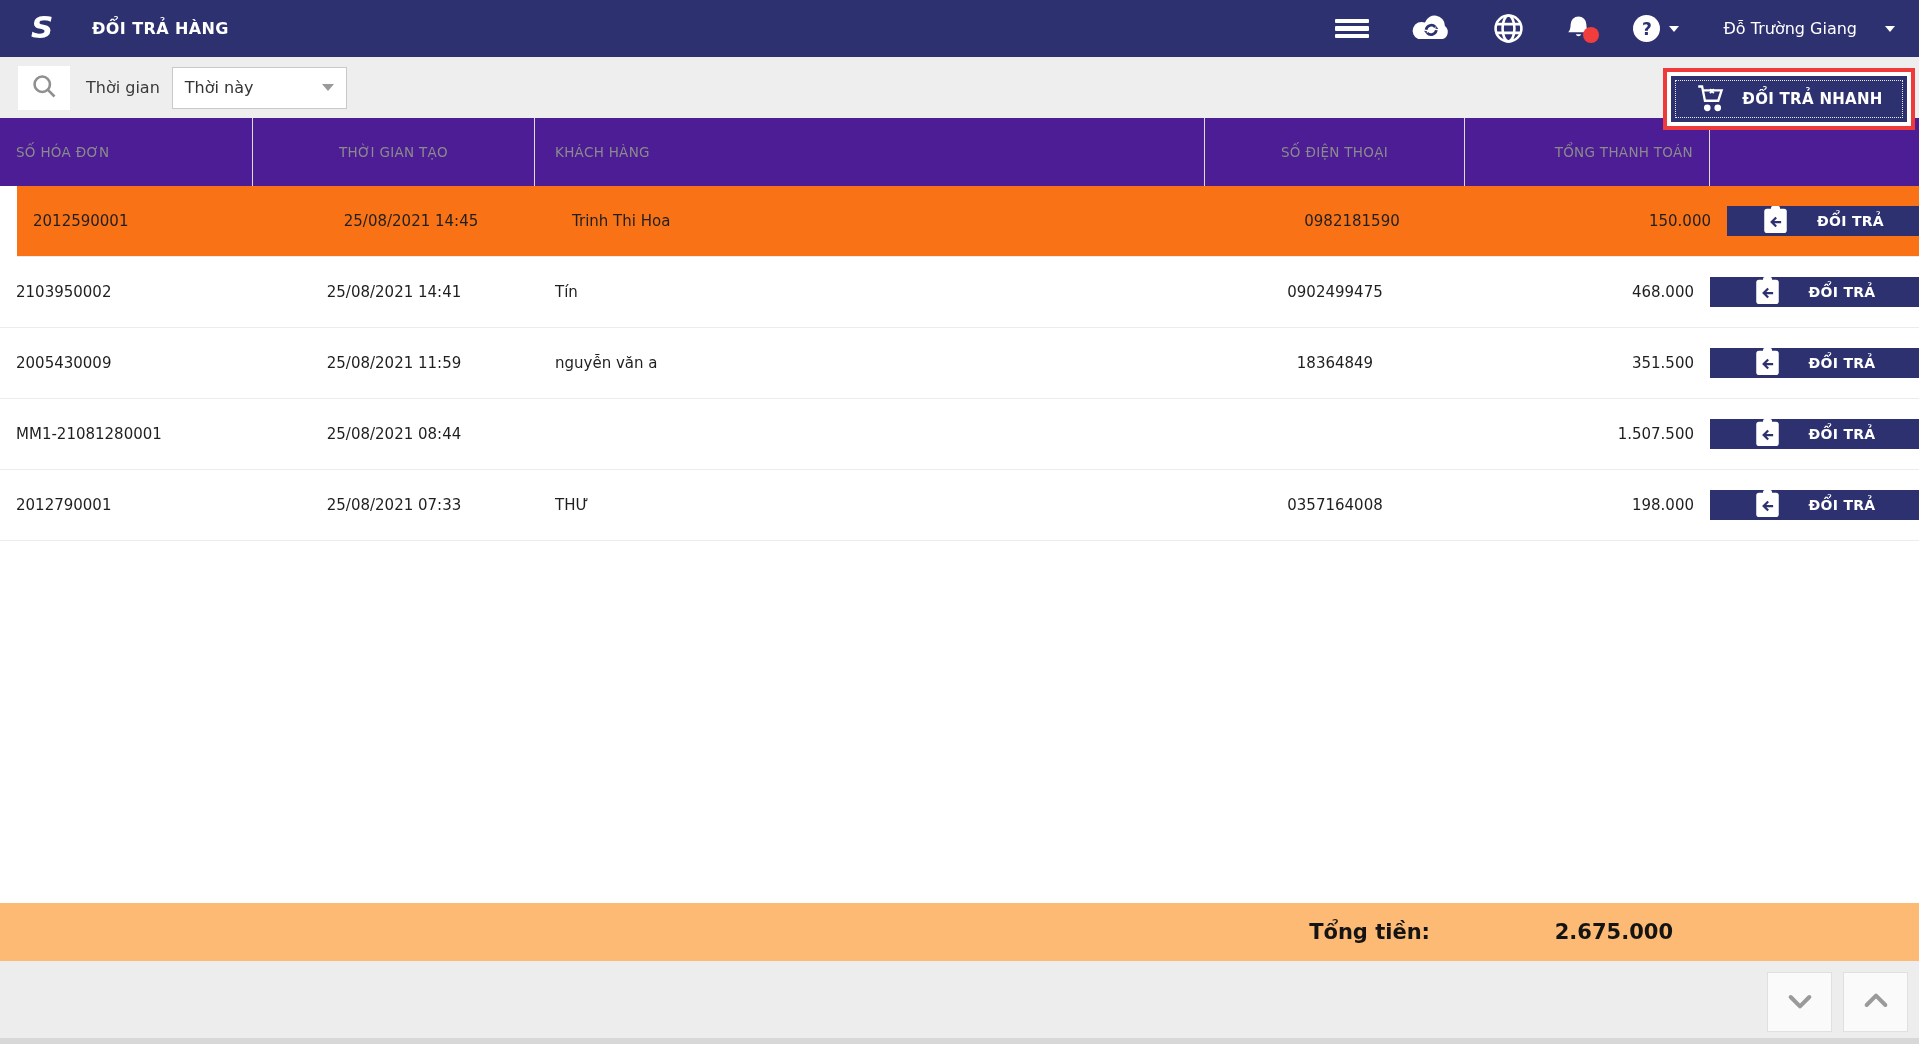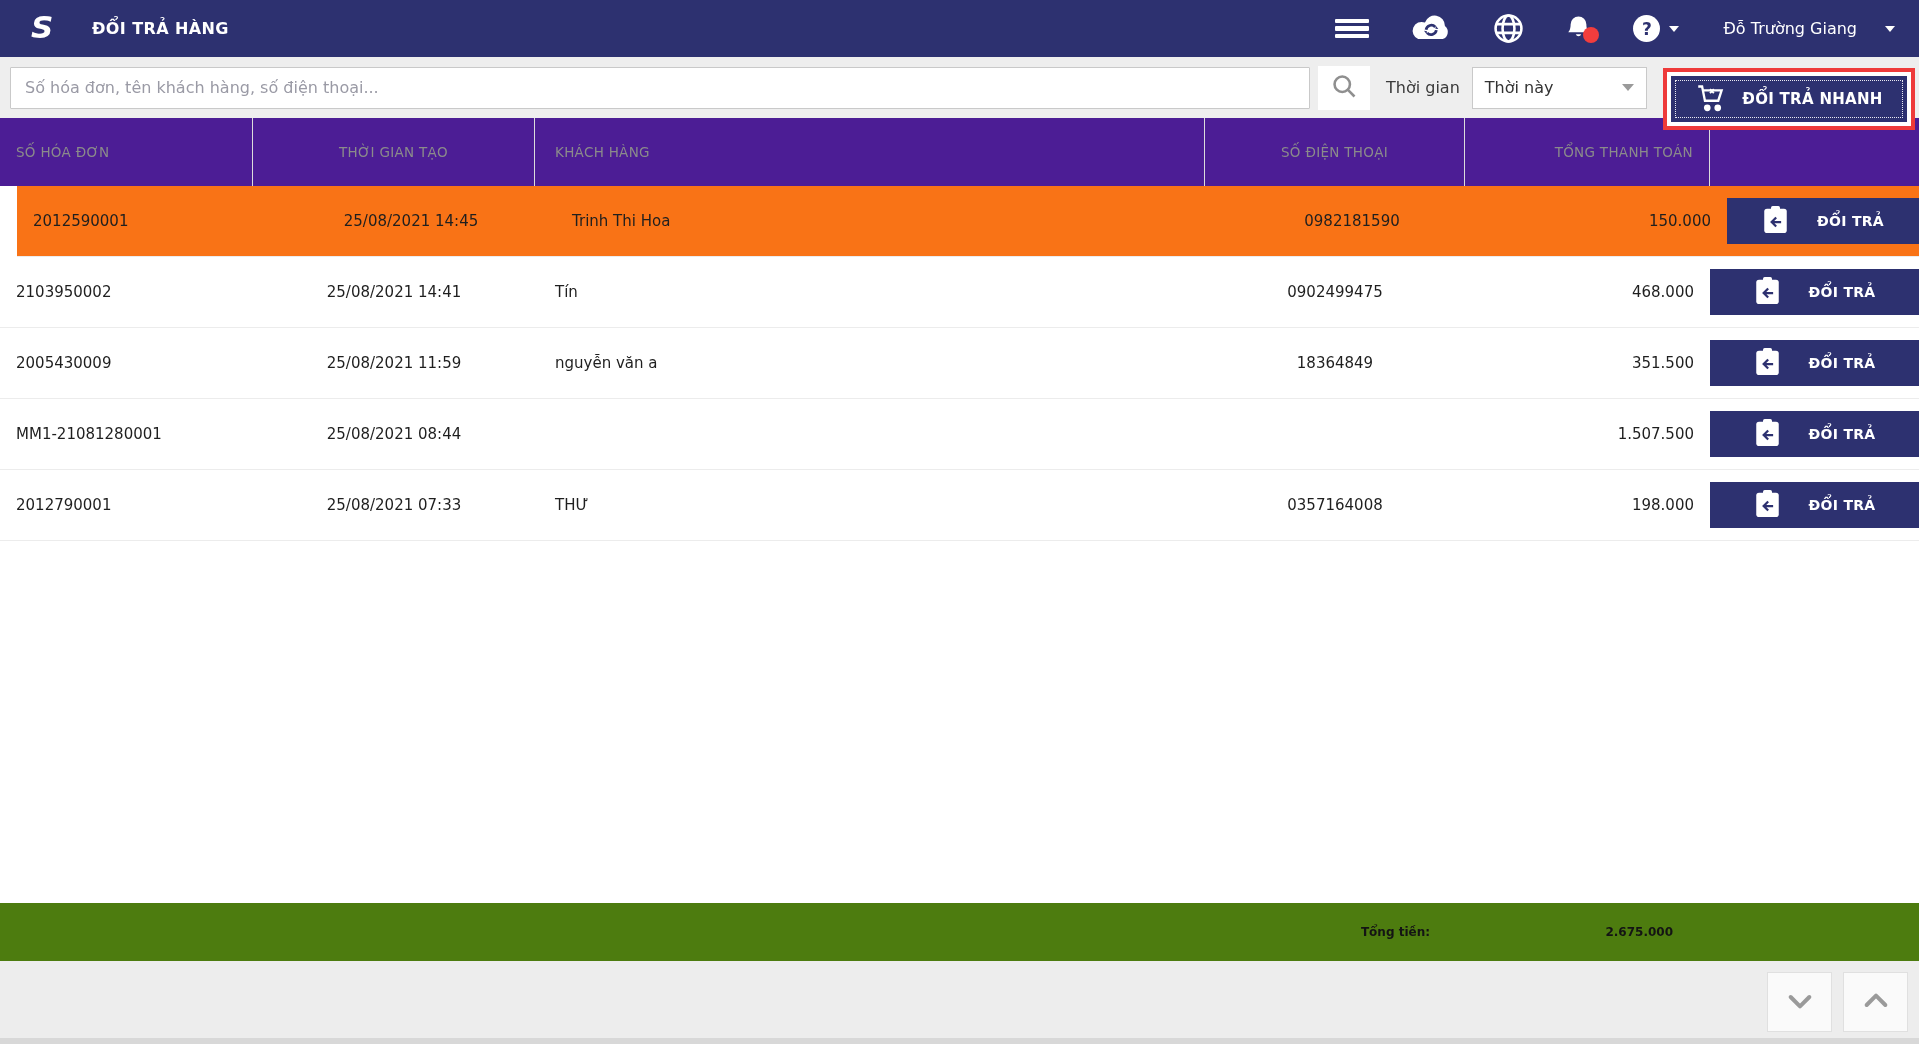--- a/index.html
+++ b/index.html
@@ -50,27 +50,27 @@
   .tr{display:flex;height:71px;flex:0 0 71px;align-items:center;background:#fff;border-bottom:1px solid #ececec;
       font-size:15px;color:#1f1f1f;cursor:pointer;box-sizing:border-box;}
   .tr.selected{background:#f97316;margin-left:17px;}
   .td{box-sizing:border-box;display:flex;align-items:center;}
   .c1{flex:0 0 253px;padding-left:16px;}
   .c2{flex:0 0 282px;justify-content:center;text-align:center;}
   .c3{flex:0 0 670px;padding-left:20px;}
   .c4{flex:0 0 260px;justify-content:center;text-align:center;}
   .c5{flex:0 0 245px;justify-content:flex-end;text-align:right;padding-right:16px;}
   .c6{flex:1 1 auto;}
-  .return-btn{width:100%;height:46px;background:#2d3170;border:none;color:#fff;font-weight:bold;font-size:14px;
+  .return-btn{width:100%;height:30px;background:#2d3170;border:none;color:#fff;font-weight:bold;font-size:14px;
               letter-spacing:.3px;display:flex;align-items:center;justify-content:center;gap:28px;cursor:pointer;
               font-family:inherit;}
   .spacer{flex:1 1 auto;background:#fff;}
 
   
-  .footer{height:58px;flex:0 0 58px;background:#4d7c0f;display:flex;align-items:center;font-size:12px;
+  .footer{height:58px;flex:0 0 58px;background:#fdba74;display:flex;align-items:center;font-size:21px;
           font-weight:bold;color:#141414;}
   .f-label{flex:0 0 1465px;text-align:right;padding-right:35px;box-sizing:border-box;}
   .f-value{flex:0 0 245px;text-align:right;padding-right:37px;box-sizing:border-box;}
 
   
   .bottombar{height:83px;flex:0 0 83px;background:#ededed;border-bottom:6px solid #d8d8d8;box-sizing:border-box;
              position:relative;}
   .nav-btn{position:absolute;top:11px;width:65px;height:60px;background:#fafafa;border:1px solid #e0e0e0;
            display:flex;align-items:center;justify-content:center;cursor:pointer;}
   .nav-btn.down{right:87px;}
@@ -127,21 +127,20 @@
         <span class="caret"></span>
       </div>
       <div class="user">
         <span class="user-name">Đỗ Trường Giang</span>
         <span class="caret"></span>
       </div>
     </div>
   </header>
 
   <div class="filterbar">
-    <input class="search-input" type="text" placeholder="Số hóa đơn, tên khách hàng, số điện thoại..." style="">
     <button class="search-btn">
       <span>
         <svg width="28" height="28" viewBox="0 0 24 24" fill="none" stroke="#8f8f8f" stroke-width="2.2">
           <circle cx="10.5" cy="10.5" r="6.6"></circle>
             <path d="M15.6 15.6 21 21"></path>
         </svg>
       </span>
     </button>
     <span class="time-label">Thời gian</span>
     <div class="time-select">

